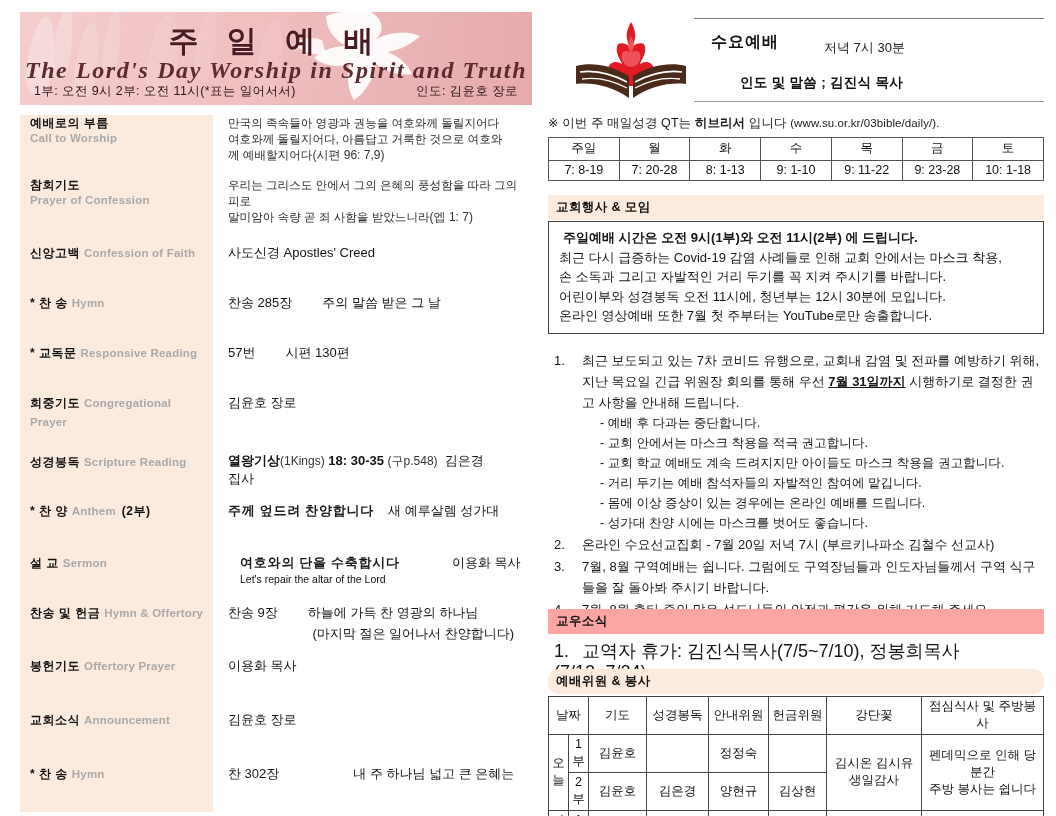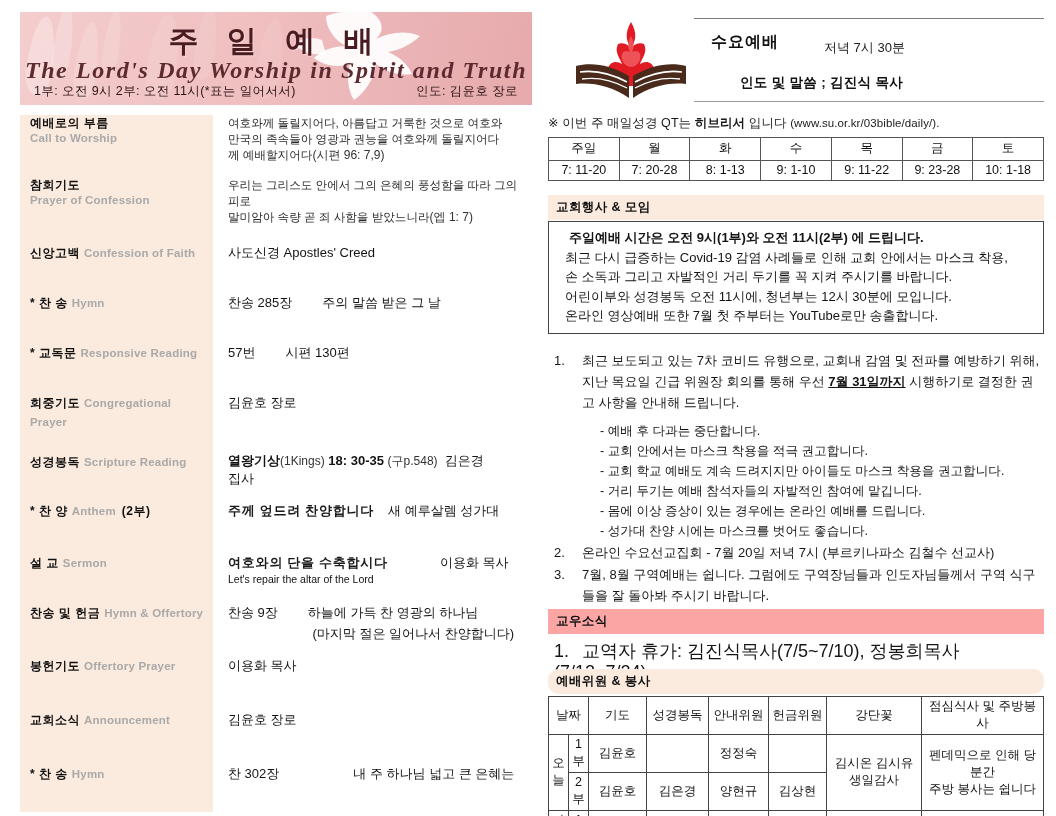--- a/index.html
+++ b/index.html
@@ -172,21 +172,21 @@
     background: #fbeade;
     font-size: 12.5px; font-weight: 700; color: #111;
     padding: 4px 6px 4px 8px;
     letter-spacing: .4px;
   }
   .events-box {
     border: 1px solid #444;
     padding: 6px 10px 7px;
     margin-top: 1px;
   }
-  .events-box p { font-size: 13px; line-height: 19.5px; color: #141414; margin-left: 6px; }
+  .events-box p { font-size: 13px; line-height: 19.5px; color: #141414; }
   .events-box p.first { font-weight: 700; padding-left: 4px; }
 
   
   ol.notices {
     margin: 16px 0 0 0;
     padding: 0;
     list-style: none;
     counter-reset: n;
   }
   ol.notices > li {
@@ -197,21 +197,21 @@
     color: #151515;
     counter-increment: n;
     margin-bottom: 1px;
   }
   ol.notices > li::before {
     content: counter(n) ".";
     position: absolute; left: 6px; top: 0;
     font-size: 13px; color: #151515;
   }
   .u { text-decoration: underline; font-weight: 700; }
-  .sub-list { margin-top: 8px; }
+  .sub-list { margin-top: 0; }
   .sub-list div { font-size: 12.6px; line-height: 20px; padding-left: 18px; }
 
   
   .overlap {
     position: absolute;
     left: 0; right: 0;
     pointer-events: none;
   }
   .ov-head {
     position: absolute; left: 0; top: 0;
@@ -282,22 +282,22 @@
 
     <div class="order">
       <div class="order-bg"></div>
 
       <div class="row" style="margin-top:10px;">
         <div class="label">
           <span class="lbl-ko lbl-sub">예배로의 부름</span>
           <span class="lbl-en lbl-sub">Call to Worship</span>
         </div>
         <div class="value">
+          <div class="val-sm">만국의 족속들아 영광과 권능을 여호와께 돌릴지어다</div>
           <div class="val-sm">여호와께 돌릴지어다, 아름답고 거룩한 것으로 여호와</div>
-          <div class="val-sm">만국의 족속들아 영광과 권능을 여호와께 돌릴지어다</div>
           <div class="val-sm">
             <span>께 예배할지어다</span><span class="val-ref">(시편 96: 7,9)</span>
           </div>
         </div>
       </div>
 
       <div class="row" style="margin-top:14px;">
         <div class="label">
           <span class="lbl-ko lbl-sub">참회기도</span>
           <span class="lbl-en lbl-sub">Prayer of Confession</span>
@@ -358,21 +358,21 @@
 
       <div class="row" style="margin-top:14px;">
         <div class="label lbl-inline">
           <span class="lbl-ko">* 찬 양</span><span class="lbl-en">Anthem</span><span class="lbl-ko" style="margin-left:6px;">(2부)</span>
         </div>
         <div class="value">
           <span class="val-script">주께 엎드려 찬양합니다</span><span class="sp sp-sm"></span><span class="val">새 예루살렘 성가대</span>
         </div>
       </div>
 
-      <div class="row" style="margin-top:24px;">
+      <div class="row" style="margin-top:24px;gap:12px;">
         <div class="label lbl-inline">
           <span class="lbl-ko">설 교</span><span class="lbl-en">Sermon</span>
         </div>
         <div class="value">
           <div><span class="val-script">여호와의 단을 수축합시다</span><span class="sp sp-lg"></span><span class="val">이용화 목사</span></div>
           <span class="val-en-sm">Let's repair the altar  of the Lord</span>
         </div>
       </div>
 
       <div class="row" style="margin-top:18px;">
@@ -449,21 +449,21 @@
           <tr class="head">
         <td>주일</td>
         <td>월</td>
         <td>화</td>
         <td>수</td>
         <td>목</td>
         <td>금</td>
         <td>토</td>
       </tr>
       <tr>
-        <td>7: 11-20</td>
+        <td>7: 8-19</td>
         <td>7: 20-28</td>
         <td>8: 1-13</td>
         <td>9: 1-10</td>
         <td>9: 11-22</td>
         <td>9: 23-28</td>
         <td>10: 1-18</td>
       </tr>
     </tbody>
       </table>
 

